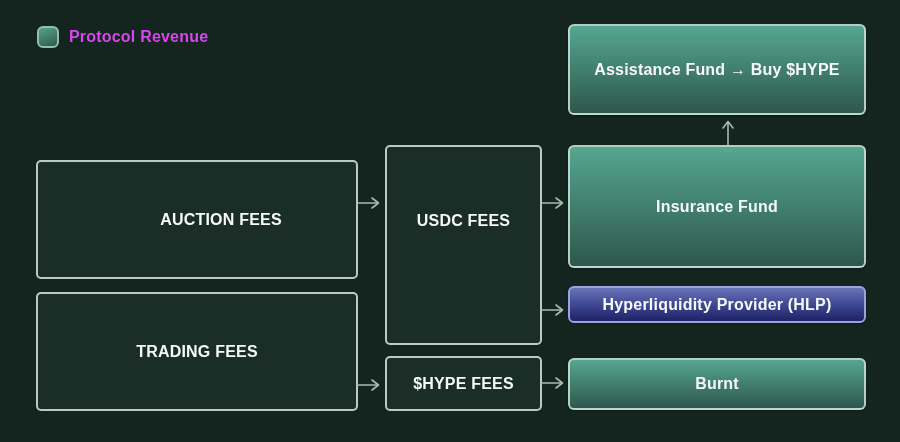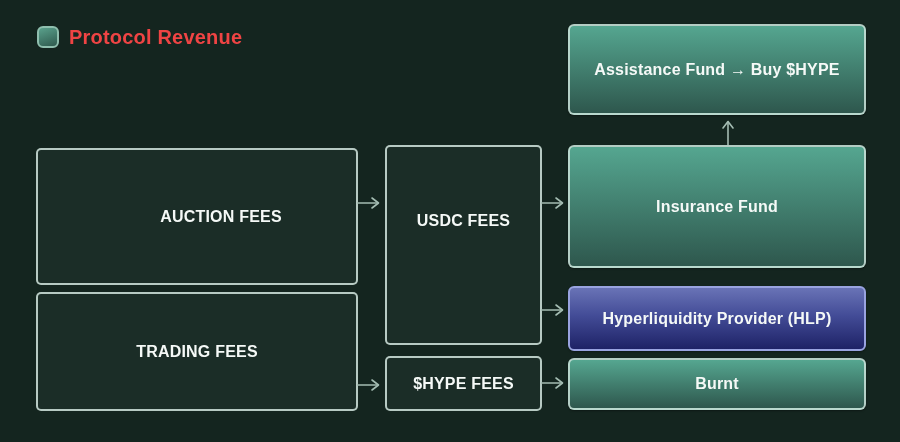--- a/index.html
+++ b/index.html
@@ -16,21 +16,21 @@
   .legend-row{display:flex;align-items:center;margin-bottom:12px;height:22px;}
   .swatch{width:22px;height:22px;border-radius:6px;margin-right:10px;flex:0 0 auto;}
   .swatch-green{
     background:linear-gradient(160deg,#5aa18c 0%,#2f5a4e 100%);
     border:2px solid #8fbfae;box-sizing:border-box;
   }
   .swatch-blue{
     background:linear-gradient(160deg,#6b76c0 0%,#252a72 100%);
     border:2px solid #8c98e0;box-sizing:border-box;
   }
-  .legend-label{color:#ef4444;font-size:20px;font-weight:bold;letter-spacing:.2px;}
+  .legend-label{color:#d946ef;font-size:16px;font-weight:bold;letter-spacing:.2px;}
 
   
   .node{
     position:absolute;box-sizing:border-box;
     display:flex;align-items:center;justify-content:center;
     color:#f5f9f7;font-size:16px;font-weight:bold;letter-spacing:.2px;
     text-align:center;
   }
   .dark-box{
     background:#1b2d27;
@@ -43,27 +43,27 @@
     border-radius:6px;
     box-shadow:0 1px 2px rgba(0,0,0,.35);
   }
   .blue-box{
     background:linear-gradient(180deg,#6973b6 0%,#434c97 45%,#1e2266 100%);
     border:2px solid #99a3e0;
     border-radius:6px;
     box-shadow:0 1px 2px rgba(0,0,0,.35);
   }
 
-  #auction-fees{left:36px;top:148px;width:322px;height:137px;padding-left:48px;}
+  #auction-fees{left:36px;top:160px;width:322px;height:119px;padding-left:48px;}
   #trading-fees{left:36px;top:292px;width:322px;height:119px;}
   #usdc-fees{left:385px;top:145px;width:157px;height:200px;padding-bottom:48px;}
   #hype-fees{left:385px;top:356px;width:157px;height:55px;}
   #assistance-fund{left:568px;top:24px;width:298px;height:91px;}
   #insurance-fund{left:568px;top:145px;width:298px;height:123px;}
-  #hlp{left:568px;top:286px;width:298px;height:65px;}
+  #hlp{left:568px;top:286px;width:298px;height:37px;}
   #burnt{left:568px;top:358px;width:298px;height:52px;}
 
   .arrow{position:absolute;}
   .arrow svg{display:block;}
 </style>
 </head>
 <body>
 
 <div class="stage">
 

